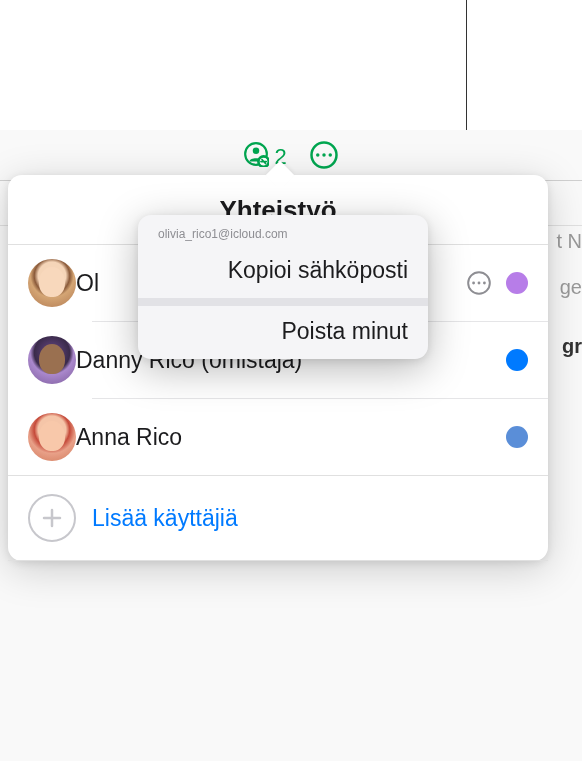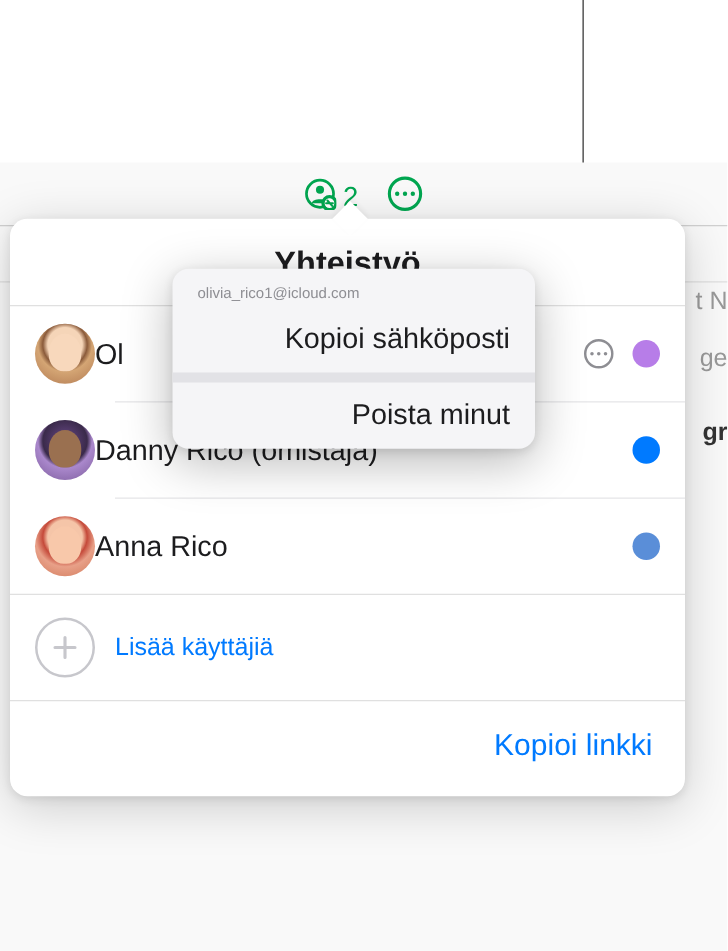--- a/index.html
+++ b/index.html
@@ -211,21 +211,21 @@
       border: 2.5px solid #c7c7cc;
       display: flex;
       align-items: center;
       justify-content: center;
       color: #c7c7cc;
       font-size: 30px;
       font-weight: 300;
     }
     
     .add-label {
-      font-size: 20px;
+      font-size: 23px;
       color: #007aff;
     }
     
     .copy-link-row {
       display: flex;
       justify-content: flex-end;
       padding: 22px 26px 26px;
     }
     
     .copy-link {
@@ -352,23 +352,20 @@
   <div class="add-row">
     <div class="add-icon">
       <svg width="24" height="24" viewBox="0 0 24 24">
         <path d="M12 4 L12 20 M4 12 L20 12" stroke="#c7c7cc" stroke-width="2.5" stroke-linecap="round"></path>
       </svg>
     </div>
     <div class="add-label">Lisää käyttäjiä</div>
   </div>
   <div class="divider"></div>
 
-  <div class="copy-link-row">
-    <div class="copy-link">Kopioi linkki</div>
-  </div>
 </div>
 
 <div class="context-menu">
   <div class="context-email">olivia_rico1@icloud.com</div>
   <div class="context-item">Kopioi sähköposti</div>
   <div class="context-divider"></div>
   <div class="context-item">Poista minut</div>
 </div>
 
 </body></html>

